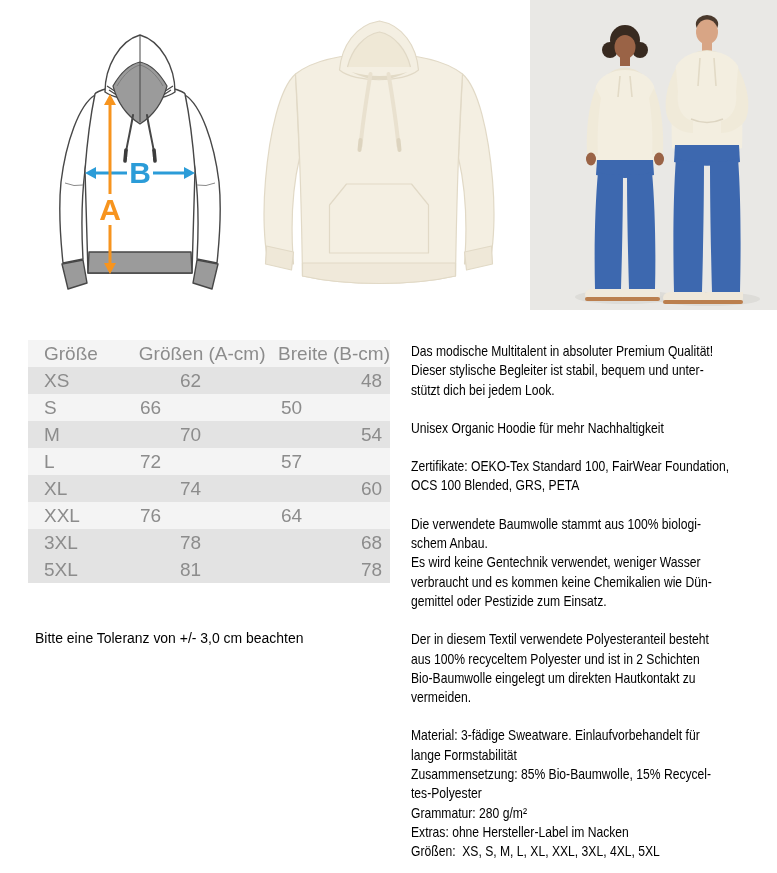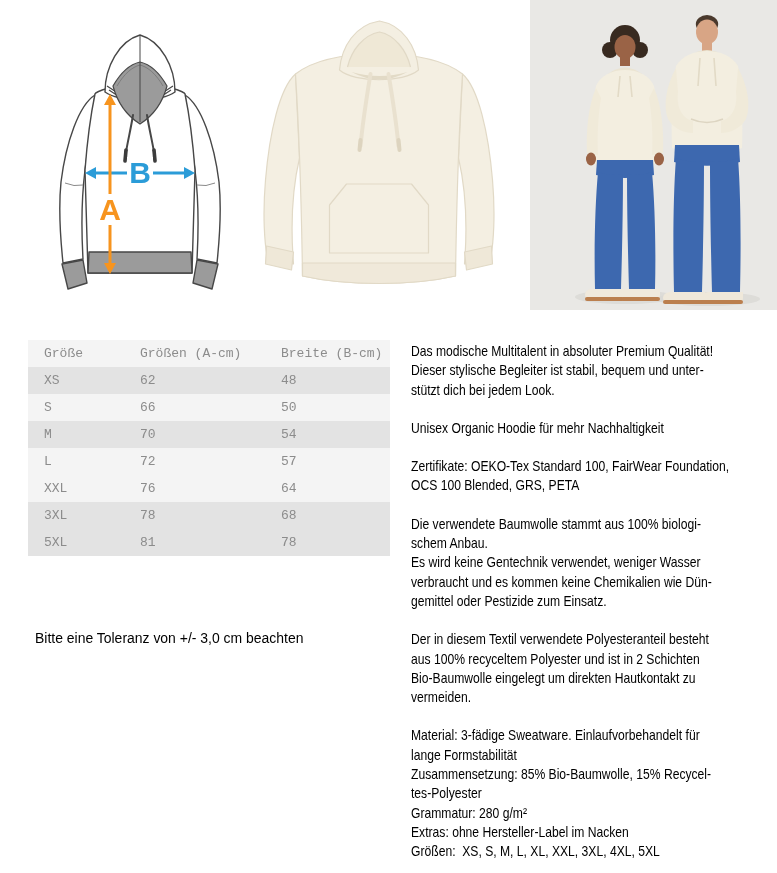--- a/index.html
+++ b/index.html
@@ -7,24 +7,24 @@
   body { font-family:"Liberation Sans", sans-serif; }
   .page { position:relative; width:777px; height:873px; background:#fff; overflow:hidden; }
 
   
   .diagram  { position:absolute; left:35px;  top:22px; width:210px; height:270px; }
   .flatlay  { position:absolute; left:250px; top:8px;  width:258px; height:300px; }
   .models   { position:absolute; left:530px; top:0;    width:247px; height:310px; }
 
   
   .size-table { position:absolute; left:28px; top:340px; width:362px;
-                font-size:13px; color:var(--table-text,#8c8c8c);font-family:Liberation Mono, monospace; }
+                font-size:19px; color:var(--table-text,#8c8c8c); }
   .trow { display:flex; height:27px; align-items:center; }
   .trow.header { background:var(--table-row-light,#f4f4f4); }
-  .trow.dark   { background:var(--table-row-dark,#e3e3e3); }
+  .trow.dark   { background:var(--table-row-dark,#e3e3e3);gap:40px; }
   .trow.light  { background:var(--table-row-light,#f4f4f4); }
   .tcell { white-space:pre; }
   .c0 { width:112px; padding-left:16px; }
   .c1 { width:141px; }
   .c2 { flex:1; }
 
   .tolerance-note { position:absolute; left:35px; top:629px; width:340px;
                     font-size:15.5px; color:#000;
                     transform:scaleX(0.9); transform-origin:0 0; white-space:pre; }
 
@@ -194,20 +194,25 @@
         <div class="trow dark">
           <div class="tcell c0">M</div>
           <div class="tcell c1">70</div>
           <div class="tcell c2">54</div>
         </div>
         <div class="trow light">
           <div class="tcell c0">L</div>
           <div class="tcell c1">72</div>
           <div class="tcell c2">57</div>
         </div>
+        <div class="trow dark">
+          <div class="tcell c0">XL</div>
+          <div class="tcell c1">74</div>
+          <div class="tcell c2">60</div>
+        </div>
         <div class="trow light">
           <div class="tcell c0">XXL</div>
           <div class="tcell c1">76</div>
           <div class="tcell c2">64</div>
         </div>
         <div class="trow dark">
           <div class="tcell c0">3XL</div>
           <div class="tcell c1">78</div>
           <div class="tcell c2">68</div>
         </div>

